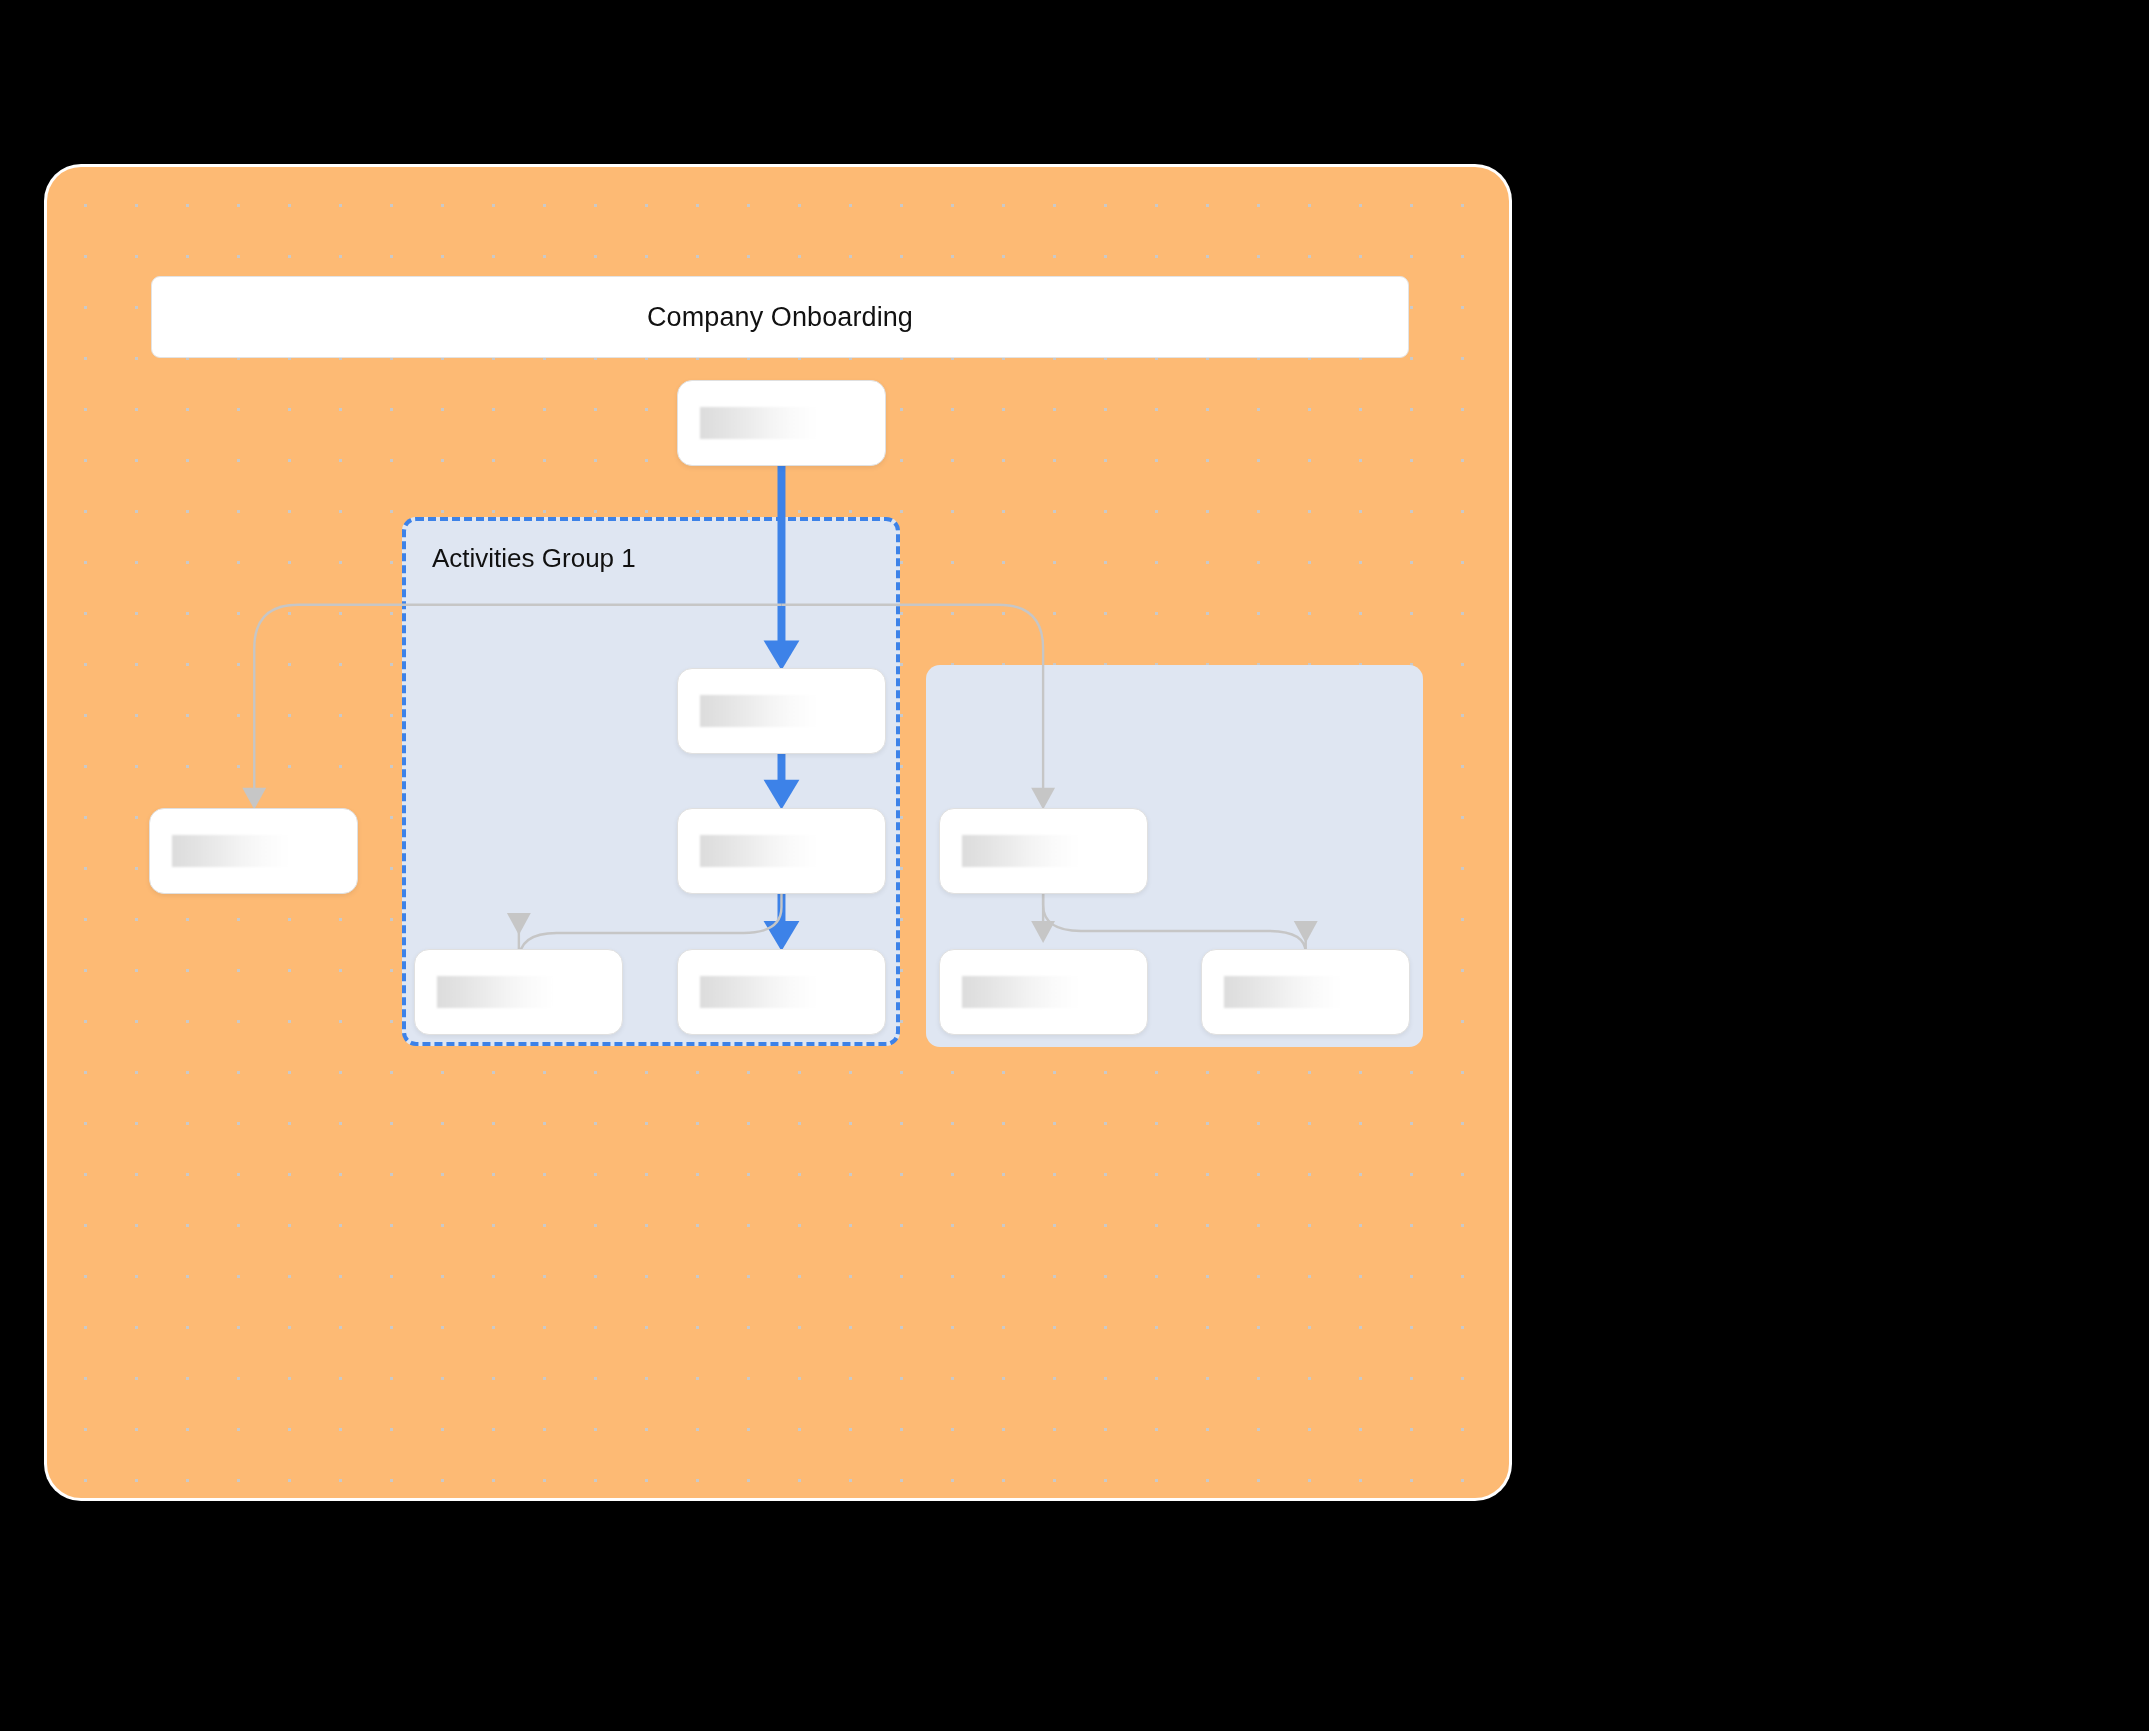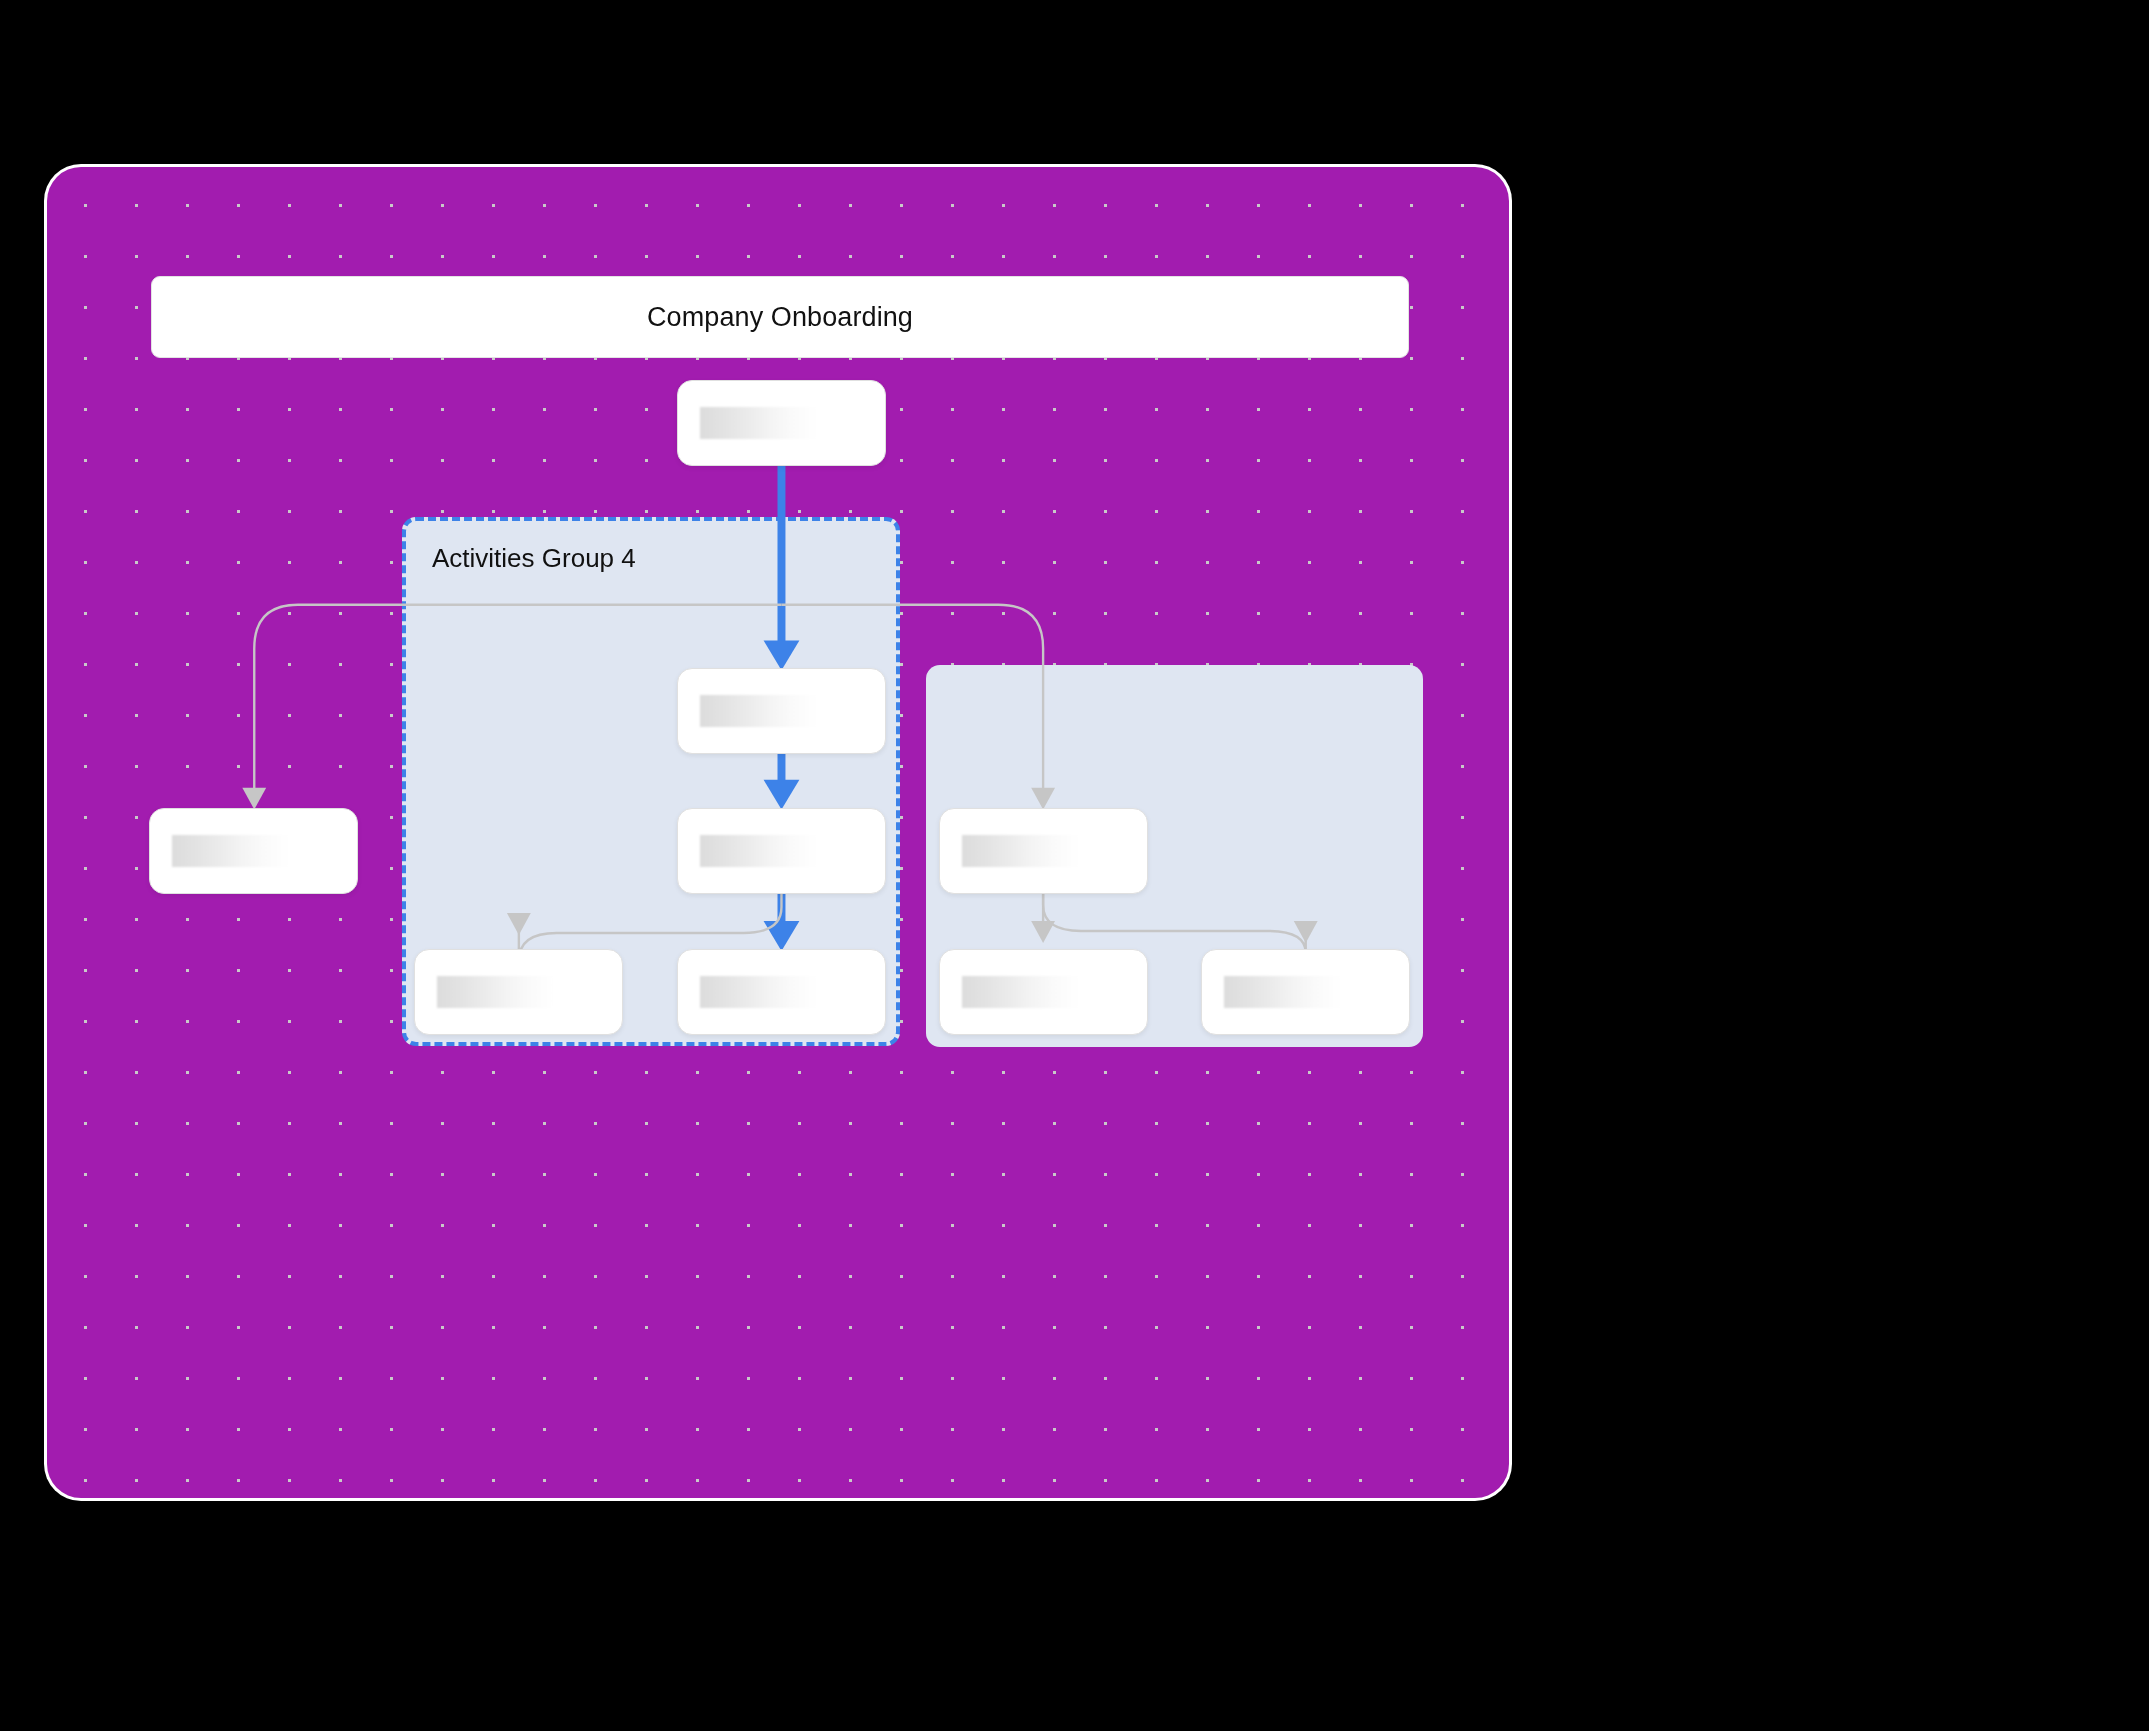--- a/index.html
+++ b/index.html
@@ -6,21 +6,21 @@
   html,body { width:2149px; height:1731px; background:#000; overflow:hidden; }
   body { font-family:"Liberation Sans", sans-serif; }
 
   #stage { position:relative; width:2149px; height:1731px; background:#000; }
 
   
   #canvas{
     position:absolute;
     left:47px; top:167px;
     width:1462px; height:1331px;
-    background:#a21caf;
+    background:#fdba74;
     border-radius:34px;
     box-shadow:0 0 0 3px #ffffff;
     overflow:hidden;
   }
   #dots{
     position:absolute; inset:0;
     background-image:radial-gradient(#c9c9c9 1.6px, transparent 1.7px);
     background-size:51px 51px;
     background-position:13px 13px;
     pointer-events:none;
@@ -104,21 +104,21 @@
 
   <div id="canvas">
 
     <div id="dots"></div>
 
     <div id="header-card">
       <span class="title">Company Onboarding</span>
     </div>
 
     <div class="group dashed" style="left:355px; top:350px; width:498px; height:529px;">
-      <span class="group-label">Activities Group 4</span>
+      <span class="group-label">Activities Group 1</span>
     </div>
 
     <div class="group solid" style="left:879px; top:498px; width:497px; height:382px;"></div>
 
     <svg id="edges" viewBox="0 0 1469 1338" width="1462" height="1331">
 
       <path class="e-blue" d="M 738 300 L 738 482"></path>
       <polygon class="h-blue" points="738,506 720,476 756,476"></polygon>
 
       <path class="e-blue" d="M 738 590 L 738 622"></path>

